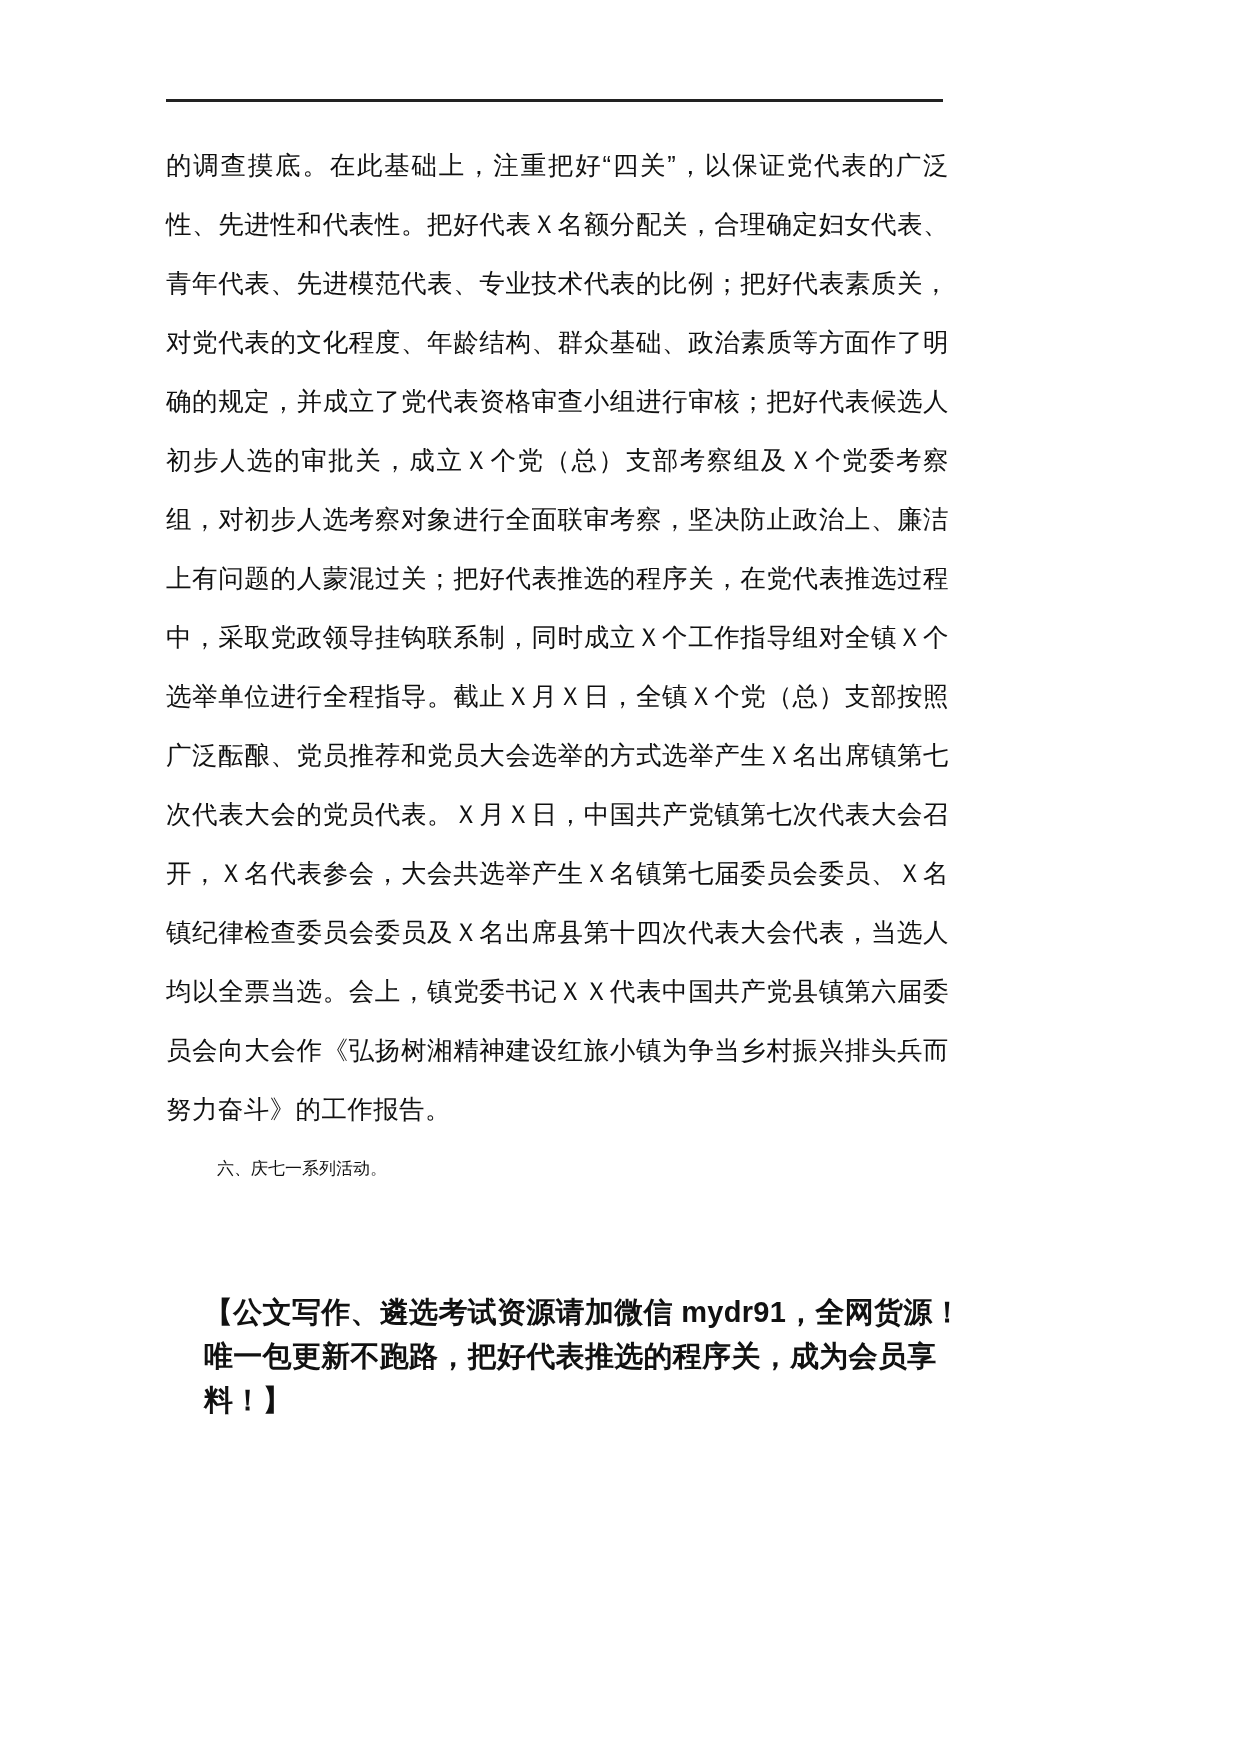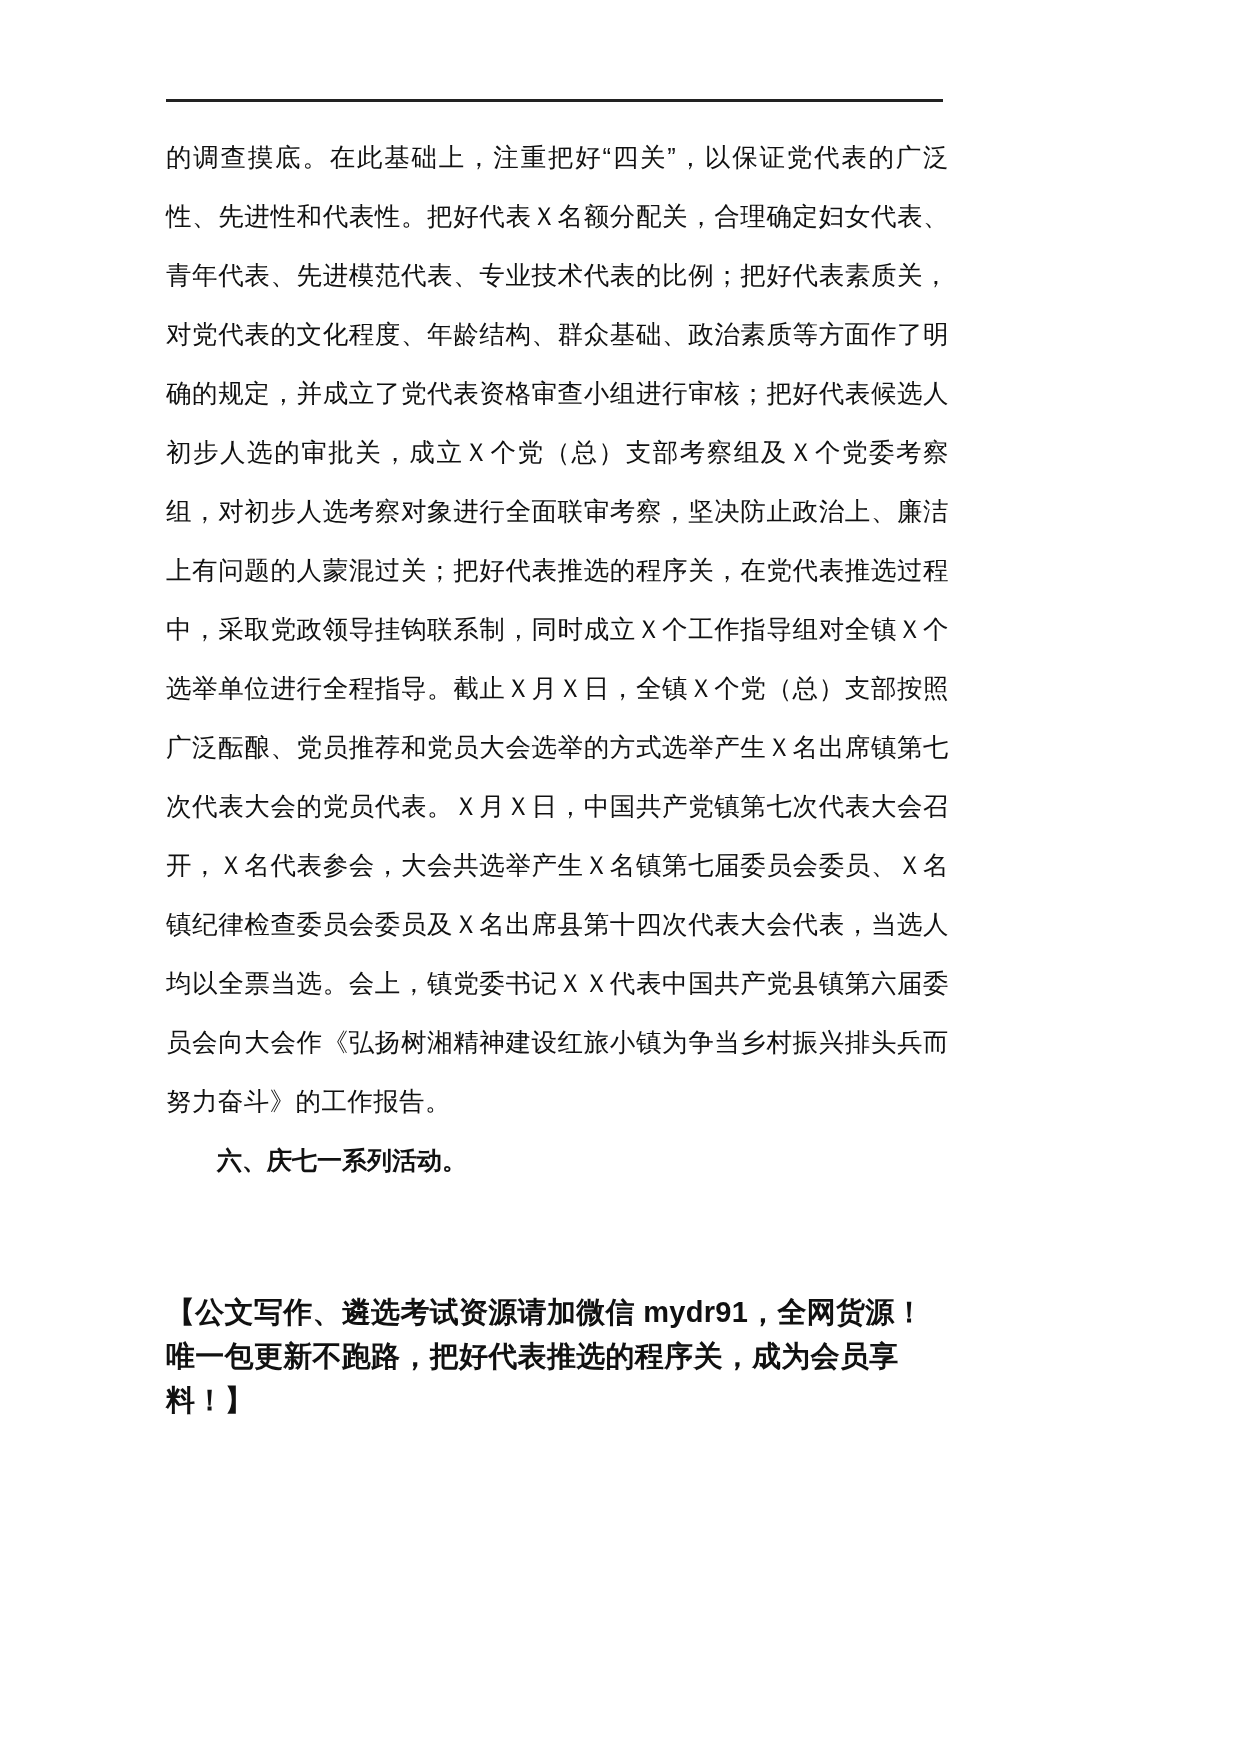--- a/index.html
+++ b/index.html
@@ -26,56 +26,57 @@
     position: absolute;
     left: 166px;
     top: 99px;
     width: 777px;
     height: 3px;
     background: #222222;
   }
   .body-area {
     position: absolute;
     left: 166px;
-    top: 128px;
+    top: 136px;
     width: 783px;
   }
   .para {
     font-size: 25.5px;
     line-height: 59px;
     letter-spacing: 0.4px;
     text-align: justify;
     text-justify: inter-ideograph;
     margin: 0;
     color: #111111;
   }
   .para.indent {
     text-indent: 51px;
   }
   .heading {
-    font-size: 25px;
+    font-size: 17px;
     line-height: 59px;
-    font-weight: bold;
+    font-weight: normal;
     text-indent: 51px;
     margin: 0;
     color: #111111;
   }
   .promo {
     position: absolute;
     left: 166px;
     top: 1290px;
     width: 800px;
     font-size: 29px;
     line-height: 44px;
     font-weight: bold;
     color: #111111;
     letter-spacing: 0.3px;
   }
   .promo div {
     white-space: nowrap;
+    margin-left: 38px;
   }
 </style>
 </head>
 <body>
 
 <div class="page">
 
   <div class="top-rule"></div>
 
   <div class="body-area">

